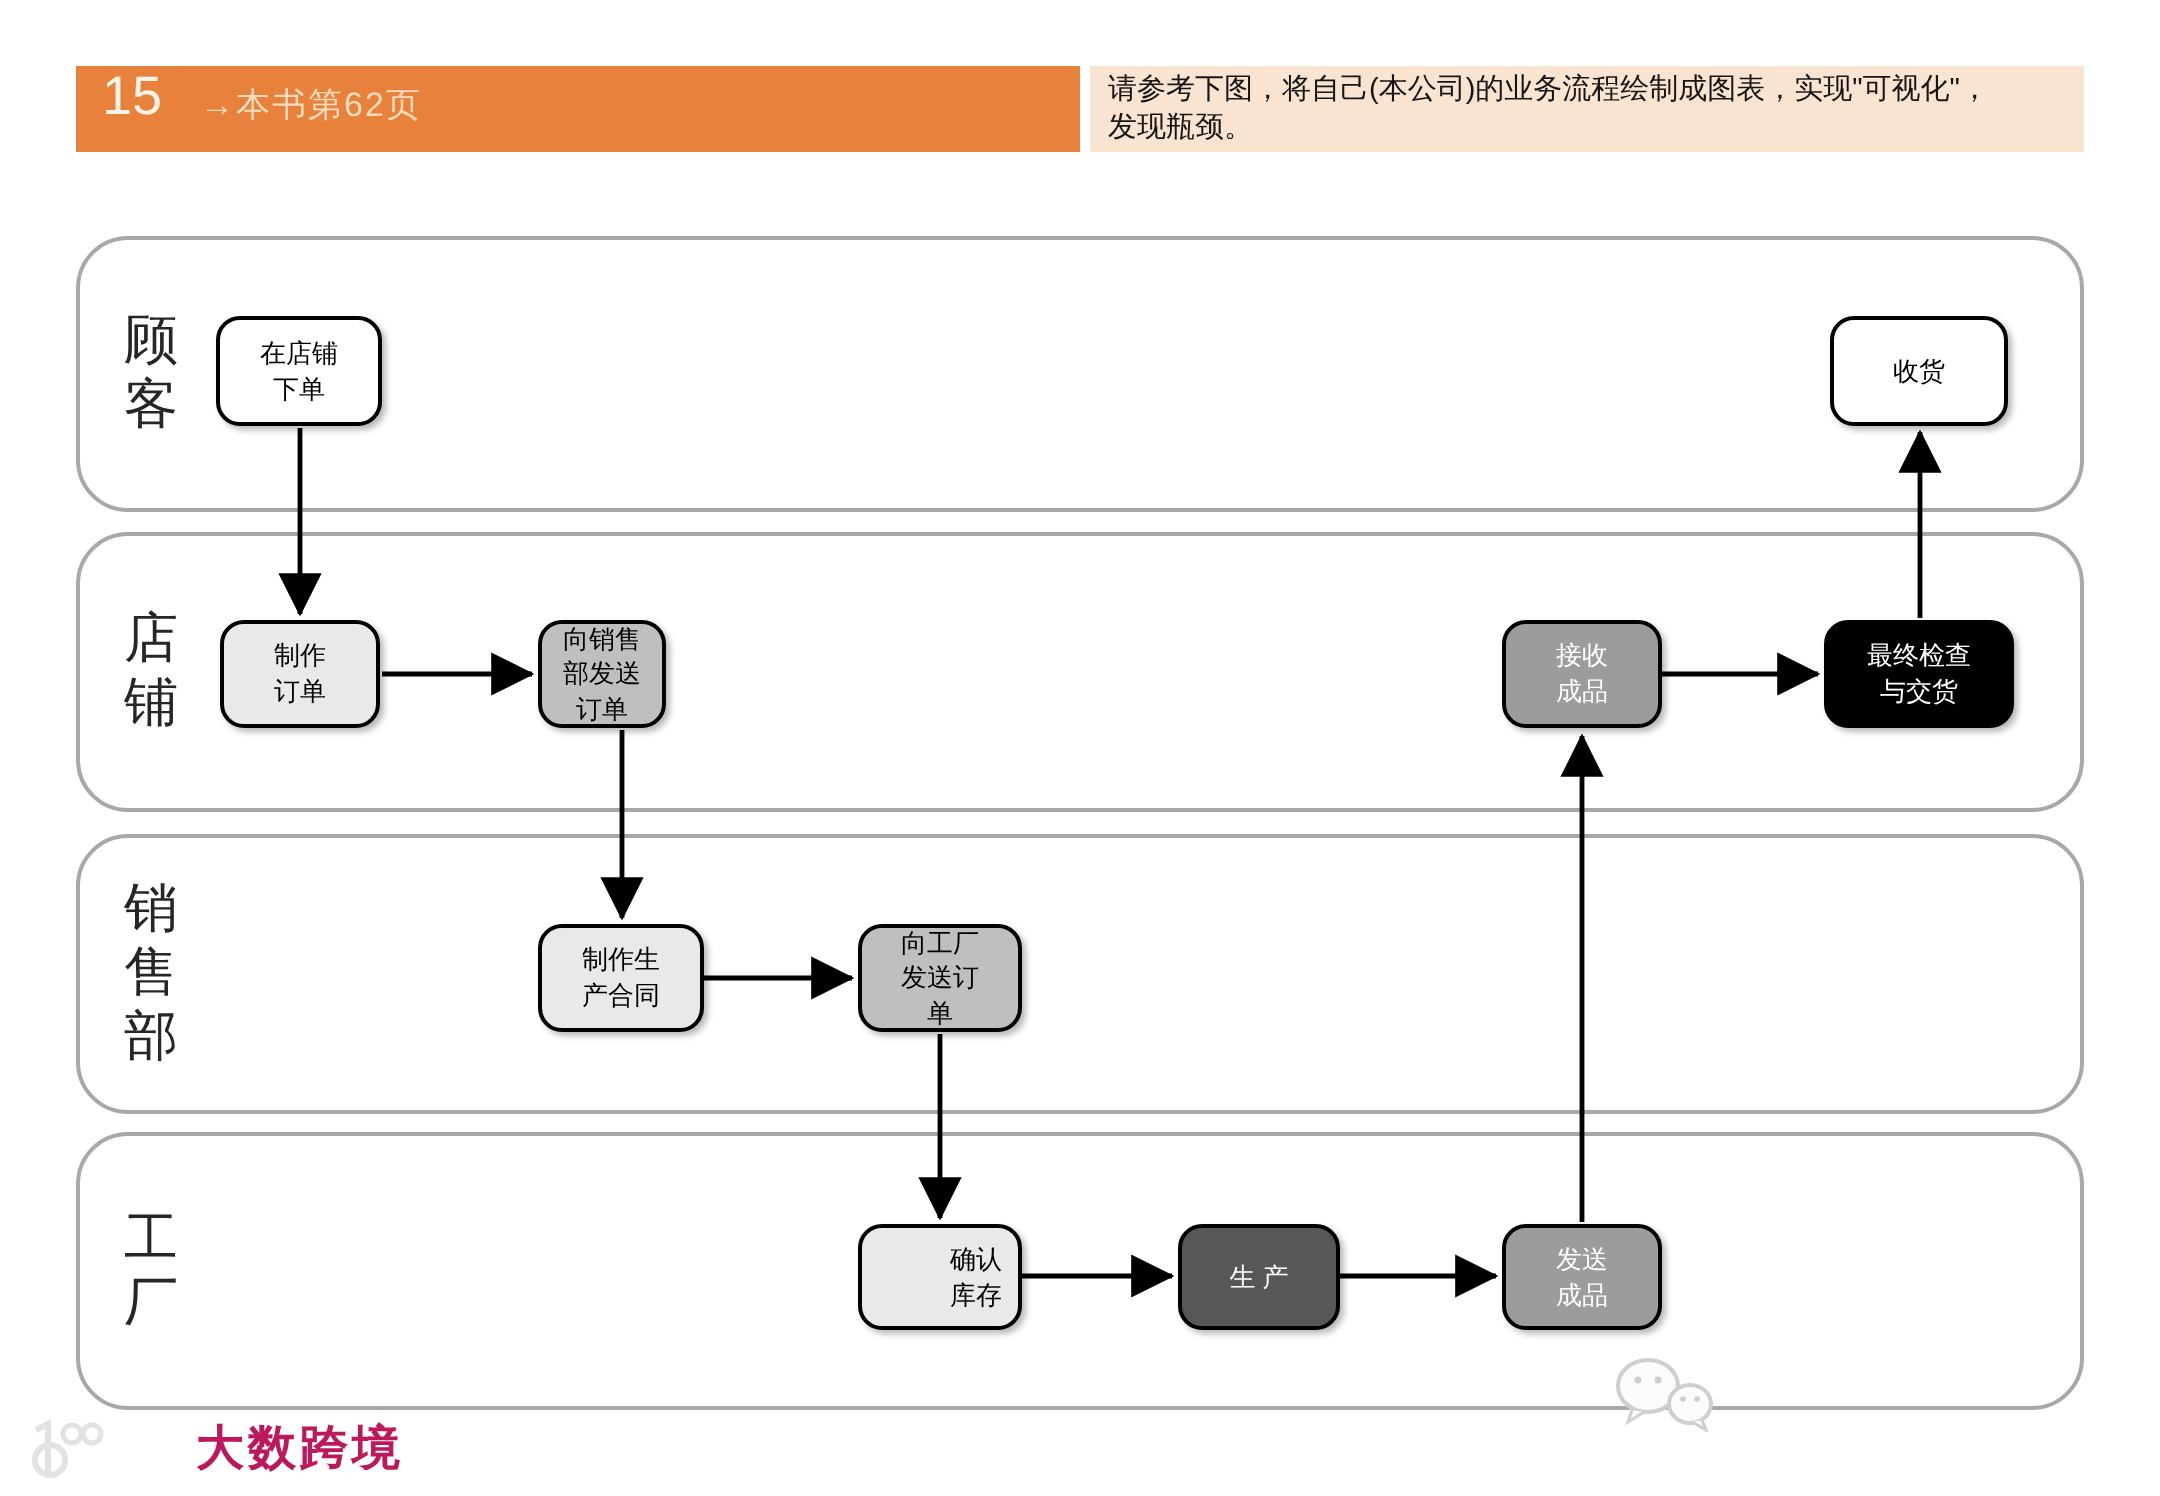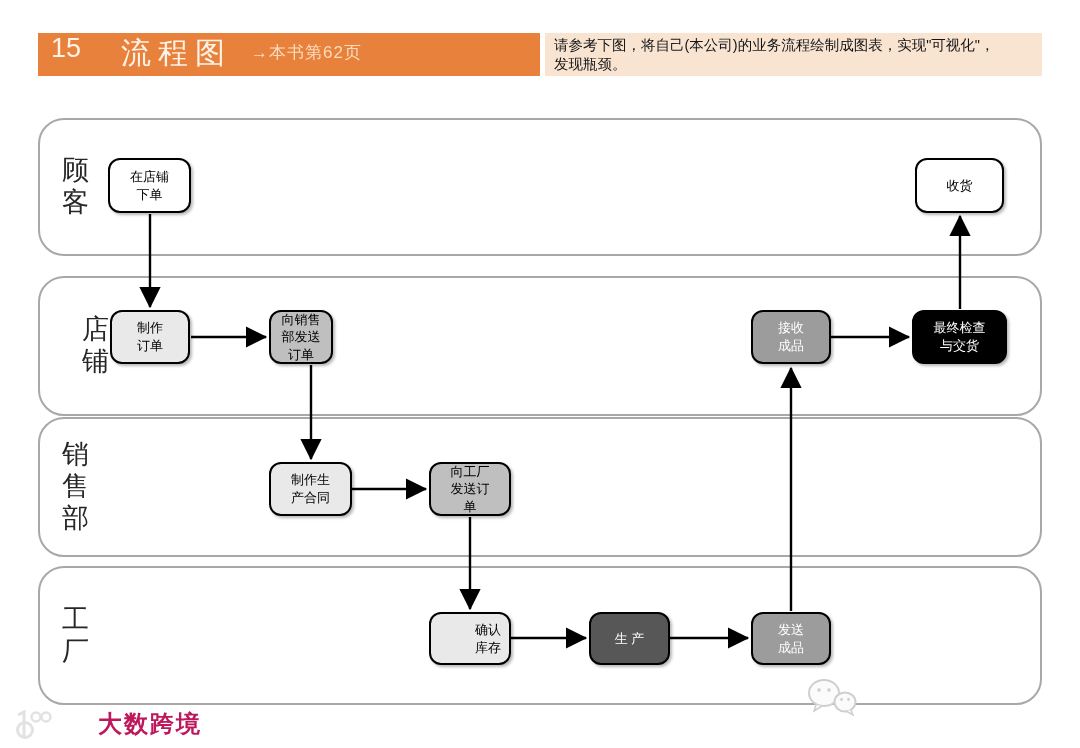--- a/index.html
+++ b/index.html
@@ -48,31 +48,30 @@
   .wm-right .wm-text{margin-left:6px;}
   .wm-left{left:12px;top:708px;color:#be185d;font-size:24px;letter-spacing:2px;
            text-shadow:0 0 1px #ffffff;gap:40px;}
   .wm-left .wm-text{margin-left:6px;}
 </style>
 </head>
 <body>
 
 <div class="header-bar" style="background: rgb(232, 129, 60); color: rgb(253, 243, 231);">
   <span class="header-num">15</span>
-  <span class="header-title">流程图</span>
   <span class="header-sub" style="color: rgb(251, 221, 190);">→本书第62页</span>
 </div>
 <div class="note-box" style="background: rgb(248, 228, 209);">请参考下图，将自己(本公司)的业务流程绘制成图表，实现"可视化"，
 发现瓶颈。</div>
 
 <div id="diagram">
     <div class="lane" style="top: 118px; height: 138px; border-color: rgb(168, 168, 168);">
       <div class="lane-label">顾客</div>
     </div>
-    <div class="lane" style="top: 276px; height: 140px; border-color: rgb(168, 168, 168); padding-left: 20px;">
+    <div class="lane" style="top: 266px; height: 140px; border-color: rgb(168, 168, 168);">
       <div class="lane-label">店铺</div>
     </div>
     <div class="lane" style="top: 417px; height: 140px; border-color: rgb(168, 168, 168);">
       <div class="lane-label">销售部</div>
     </div>
     <div class="lane" style="top: 566px; height: 139px; border-color: rgb(168, 168, 168);">
       <div class="lane-label">工厂</div>
     </div>
     <div class="node" style="left: 108px; top: 158px; width: 83px; height: 55px; background: rgb(255, 255, 255); color: rgb(0, 0, 0);">在店铺
 下单</div>

